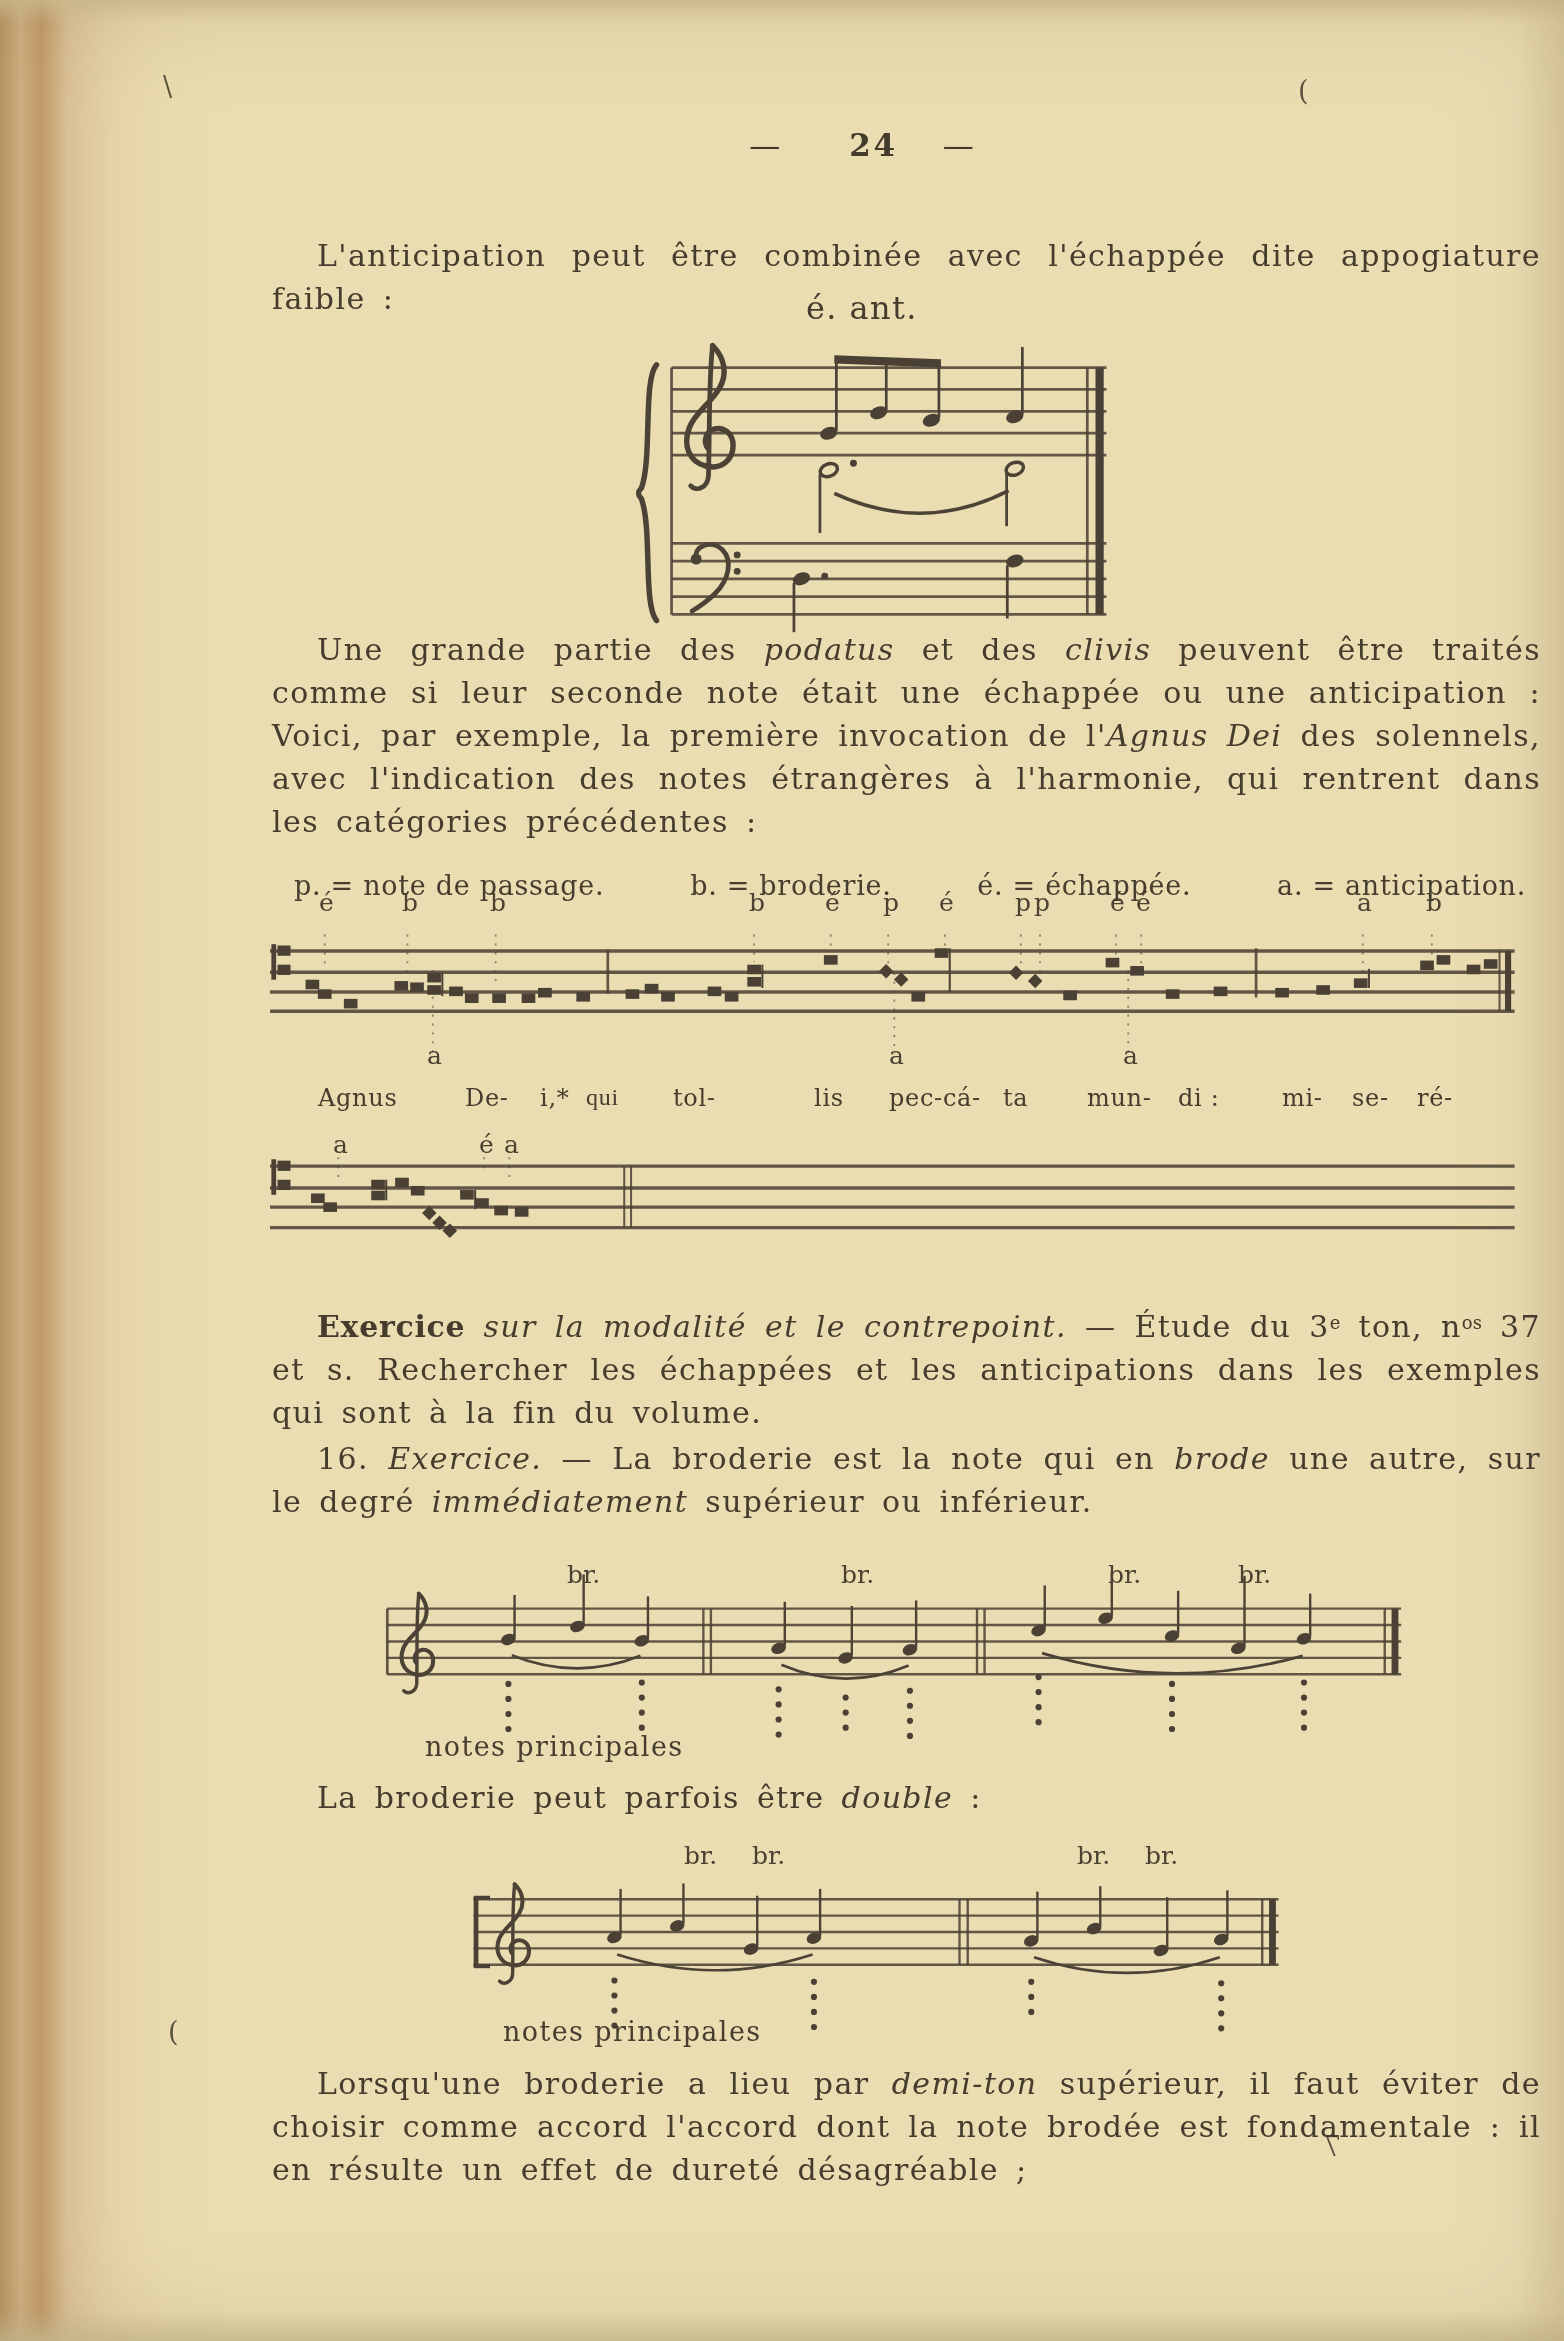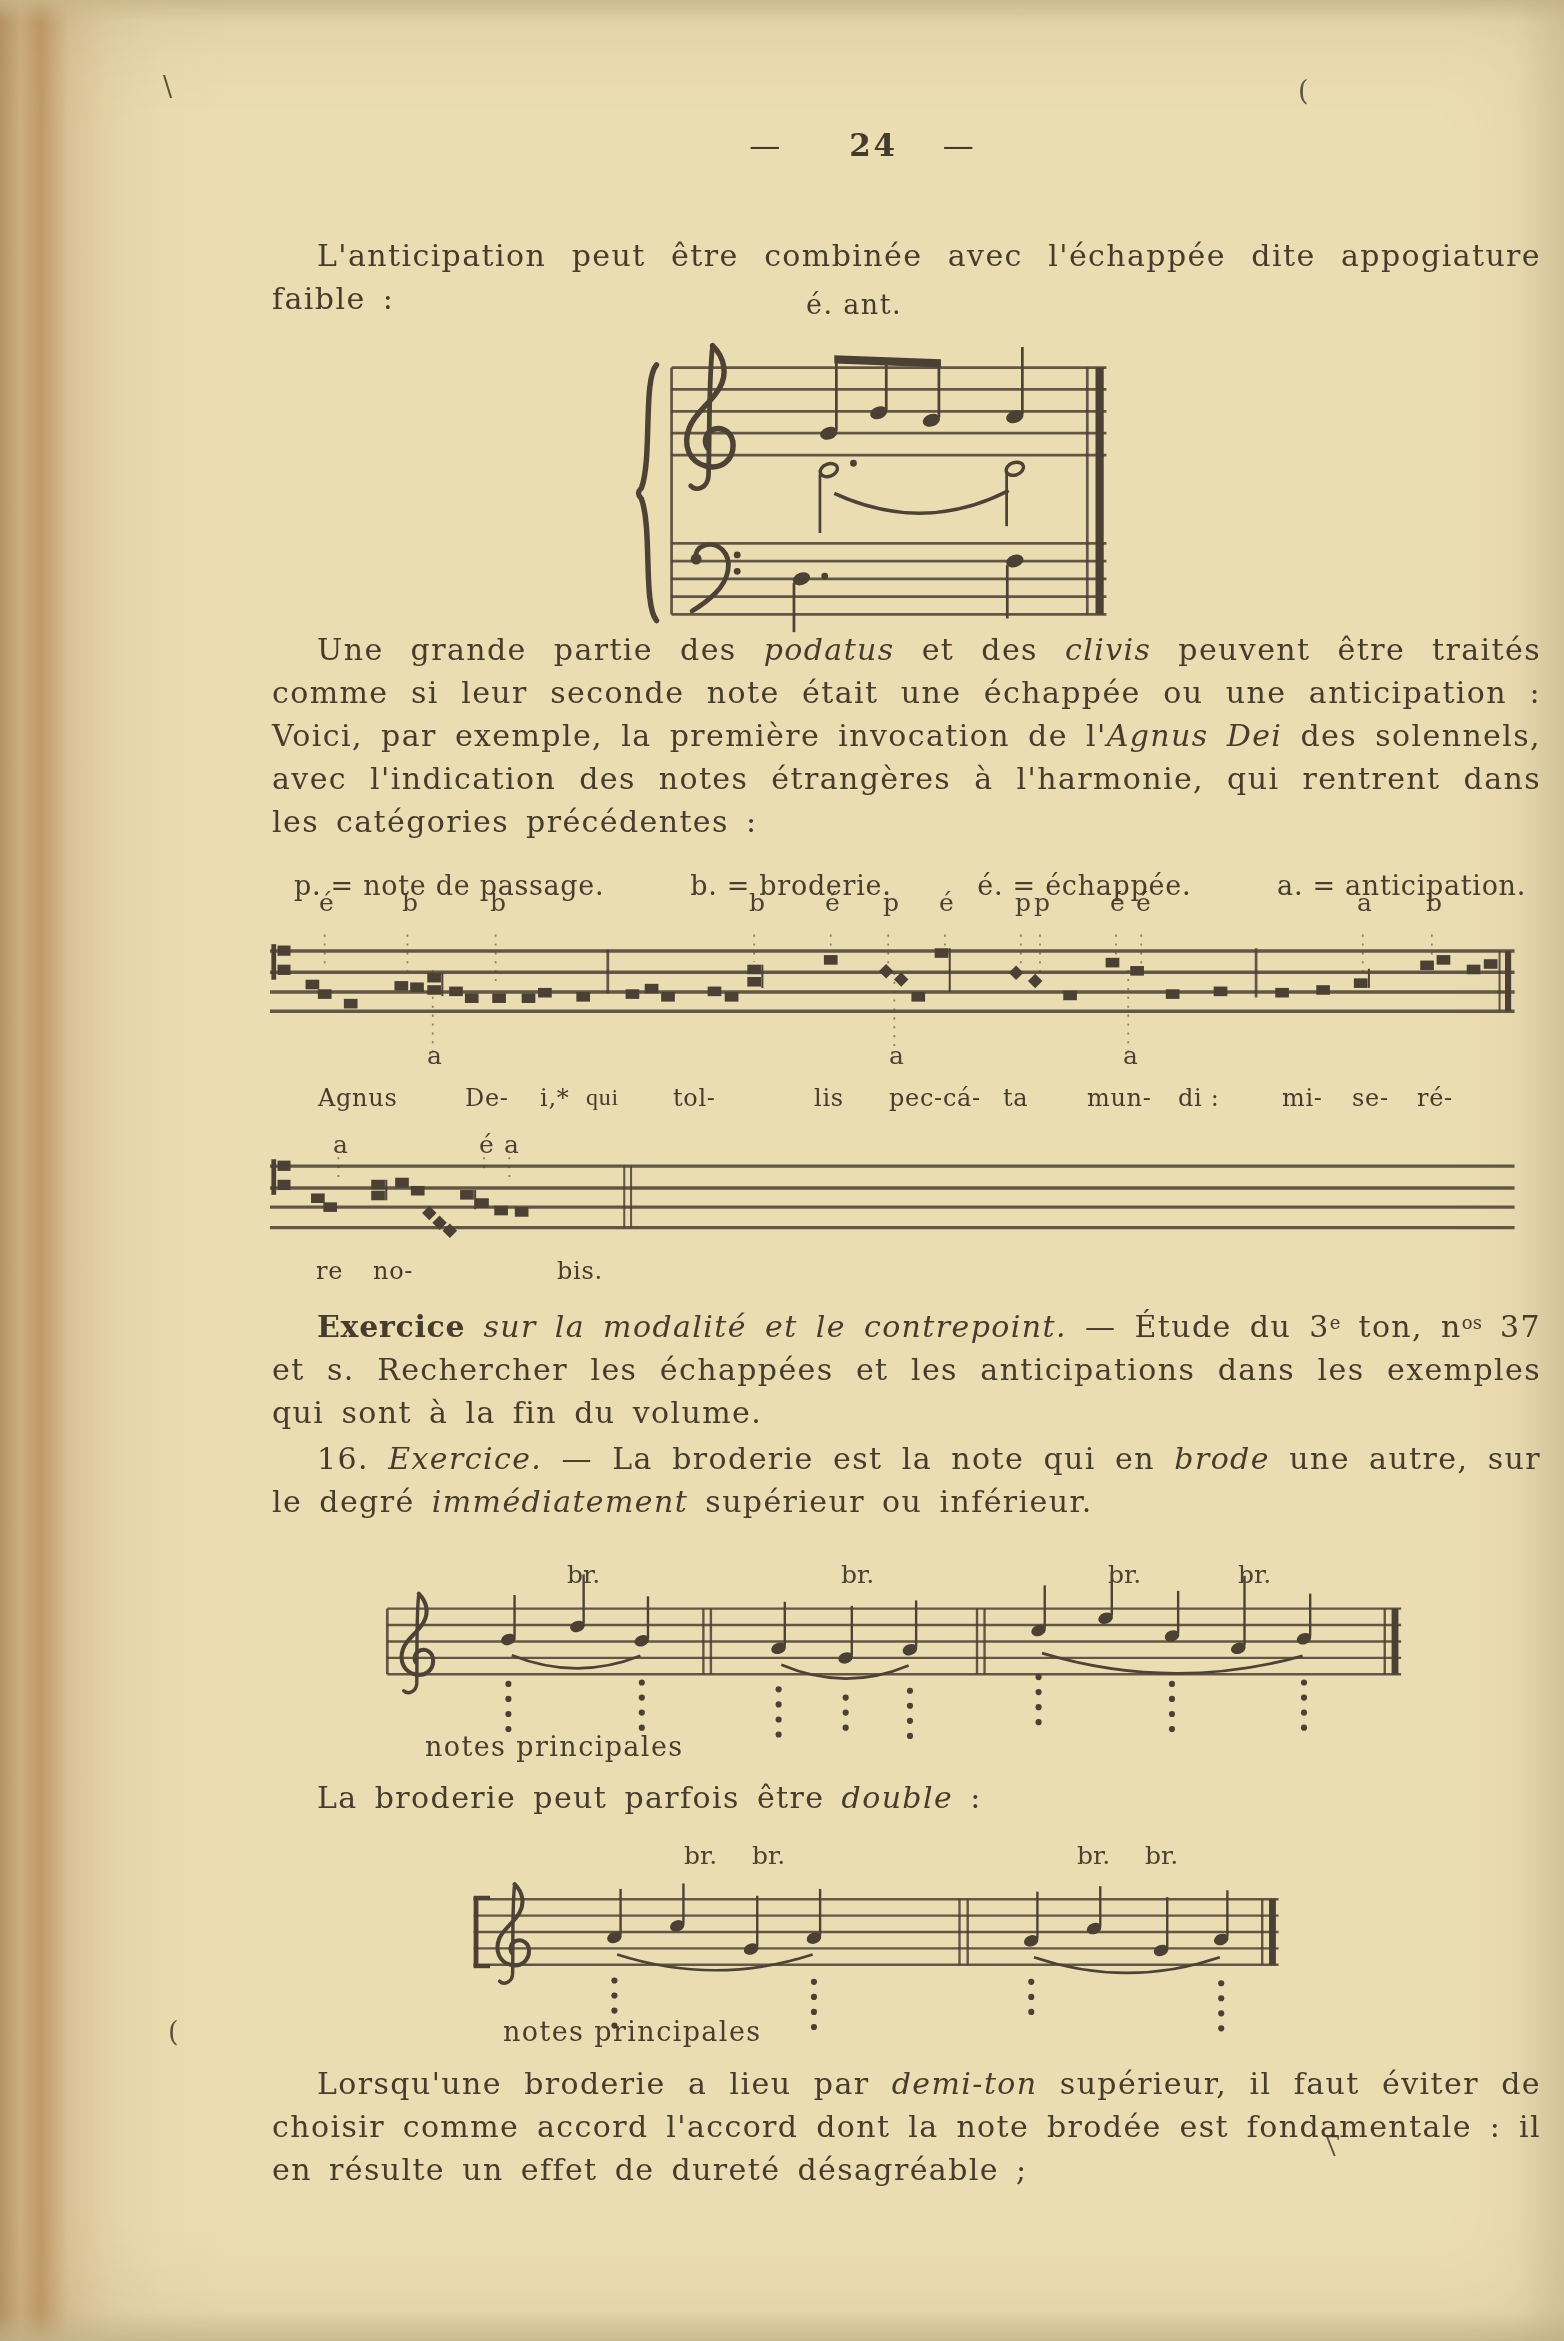--- a/index.html
+++ b/index.html
@@ -24,21 +24,21 @@
   .it{font-style:italic;}
   .bold{font-weight:bold; letter-spacing:0.7px;}
   .sup{font-size:18px; vertical-align:8.2px; letter-spacing:0;}
   .flip{display:inline-block; transform:scaleX(-1);}
   .header{
     position:absolute; left:670px; top:127px; width:383px;
     display:flex; justify-content:center; align-items:center; gap:45px;
     font-size:31px; color:rgba(58,49,36,.95);
   }
   .pagenum{font-weight:bold; letter-spacing:2.7px;margin-left:24px;}
-  .ex-label{position:absolute; font-size:27px; letter-spacing:1.4px; color:rgba(60,51,38,.95); white-space:nowrap;}
+  .ex-label{position:absolute; font-size:32px; letter-spacing:1.4px; color:rgba(60,51,38,.95); white-space:nowrap;}
   .legend{
     position:absolute; left:294px; top:870px; width:1232px;
     display:flex; justify-content:space-between;
     font-size:27px; letter-spacing:0.7px; color:rgba(62,53,40,.95);
   }
   .posrow{position:absolute; left:270px; width:1286px; height:38px; pointer-events:none;}
   .posrow>span{position:absolute; top:0; white-space:pre;}
   .mus-letter{font-size:25px; color:rgba(66,57,43,.95);}
   .lyric{font-size:24px; letter-spacing:0.7px; color:rgba(62,53,40,.96);}
   .caption{position:absolute; font-size:27px; letter-spacing:1.4px; color:rgba(62,53,40,.95); white-space:nowrap;}
@@ -299,25 +299,20 @@
       <rect class="fill-ink" x="241" y="88" width="15" height="15" transform="rotate(45 248 95)"></rect>
       <rect class="fill-ink" x="256" y="100" width="15" height="15" transform="rotate(45 263 107)"></rect>
       <rect class="fill-ink" x="278" y="48" width="20" height="14"></rect>
       <line class="ink" stroke-width="3" x1="300" y1="48" x2="300" y2="76"></line>
       <rect class="fill-ink" x="300" y="60" width="20" height="14"></rect>
       <rect class="fill-ink" x="328" y="71" width="20" height="14"></rect>
       <rect class="fill-ink" x="358" y="73" width="20" height="14"></rect>
     </g>
   </svg>
 
-  <div class="posrow" style="top:1257px">
-      <span class="lyric" style="left: 46px;">re</span>
-      <span class="lyric" style="left: 103px;">no-</span>
-      <span class="lyric" style="left: 287px;">bis.</span>
-    </div>
 
   <div class="para" style="top:1301px"><span class="bold">Exercice</span><span> </span><span class="it">sur la modalité et le contrepoint.</span><span> — Étude du 3</span><span class="sup">e</span><span> ton, n</span><span class="sup">os</span><span> 37 et s. Rechercher les échappées et les anticipations dans les exemples qui sont à la fin du volume.</span></div>
 
   <div class="para" style="top:1437px"><span>16. </span><span class="it">Exercice.</span><span> — La broderie est la note qui en </span><span class="it">brode</span><span> une autre, sur le degré </span><span class="it">immédiatement</span><span> supérieur ou inférieur.</span></div>
 
   <div class="posrow" style="top:1560px">
       <span class="mus-letter" style="left: 297px;">br.</span>
       <span class="mus-letter" style="left: 571px;">br.</span>
       <span class="mus-letter" style="left: 838px;">br.</span>
       <span class="mus-letter" style="left: 968px;">br.</span>

